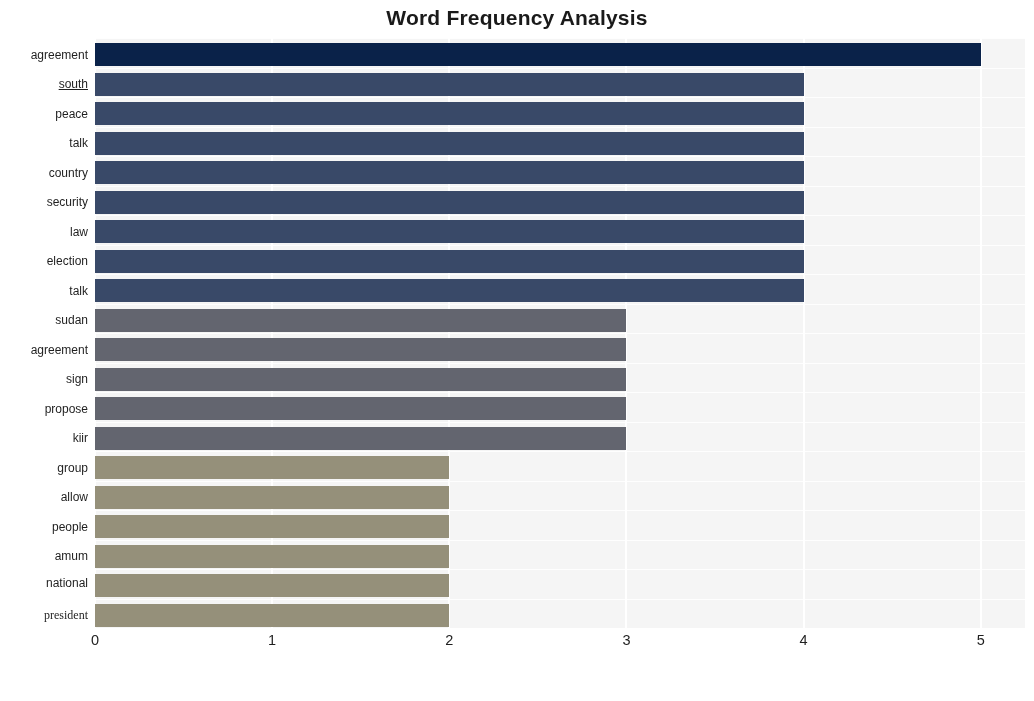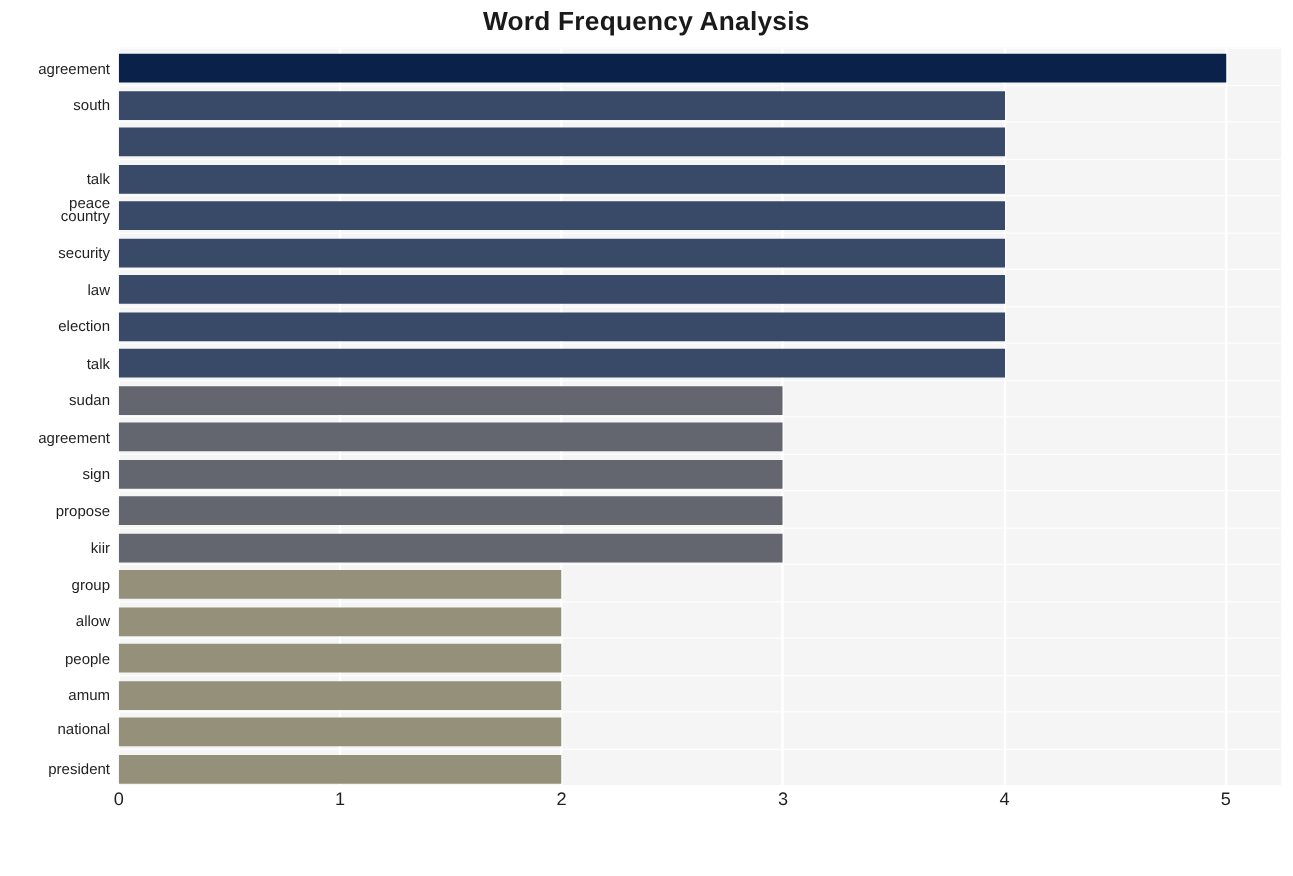--- a/index.html
+++ b/index.html
@@ -173,39 +173,39 @@
         <div class="bar" title="allow: 2" style="top: 447.75px; width: 354.286px; background: rgb(149, 144, 122);"></div>
         <div class="bar" title="people: 2" style="top: 477.25px; width: 354.286px; background: rgb(149, 144, 122);"></div>
         <div class="bar" title="amum: 2" style="top: 506.75px; width: 354.286px; background: rgb(149, 144, 122);"></div>
         <div class="bar" title="national: 2" style="top: 536.25px; width: 354.286px; background: rgb(149, 144, 122);"></div>
         <div class="bar" title="president: 2" style="top: 565.75px; width: 354.286px; background: rgb(149, 144, 122);"></div>
       </div>
   </div>
 
   <div id="y-tick-layer">
       <div class="ytick" style="top: 8.75px;">agreement</div>
-      <div class="ytick" style="top: 38.25px;">south</div>
-      <div class="ytick" style="top: 67.75px; margin-top: 48px;">peace</div>
+      <div class="ytick" style="top: 38.25px; text-decoration: underline;">south</div>
+      <div class="ytick" style="top: 67.75px;">peace</div>
       <div class="ytick" style="top: 97.25px;">talk</div>
       <div class="ytick" style="top: 126.75px;">country</div>
       <div class="ytick" style="top: 156.25px;">security</div>
       <div class="ytick" style="top: 185.75px;">law</div>
       <div class="ytick" style="top: 215.25px;">election</div>
       <div class="ytick" style="top: 244.75px;">talk</div>
       <div class="ytick" style="top: 274.25px;">sudan</div>
       <div class="ytick" style="top: 303.75px;">agreement</div>
       <div class="ytick" style="top: 333.25px;">sign</div>
       <div class="ytick" style="top: 362.75px;">propose</div>
       <div class="ytick" style="top: 392.25px;">kiir</div>
       <div class="ytick" style="top: 421.75px;">group</div>
       <div class="ytick" style="top: 451.25px;">allow</div>
       <div class="ytick" style="top: 480.75px;">people</div>
       <div class="ytick" style="top: 510.25px;">amum</div>
       <div class="ytick" style="top: 537px; padding-left: 20px;">national</div>
-      <div class="ytick" style="top: 569.25px;">president</div>
+      <div class="ytick" style="top: 569.25px; font-family: Liberation Serif, serif;">president</div>
     </div>
 
   <div id="x-tick-layer">
       <div class="xtick" style="left: 0px;">0</div>
       <div class="xtick" style="left: 177.143px;">1</div>
       <div class="xtick" style="left: 354.286px;">2</div>
       <div class="xtick" style="left: 531.429px;">3</div>
       <div class="xtick" style="left: 708.571px;">4</div>
       <div class="xtick" style="left: 885.714px;">5</div>
     </div>

